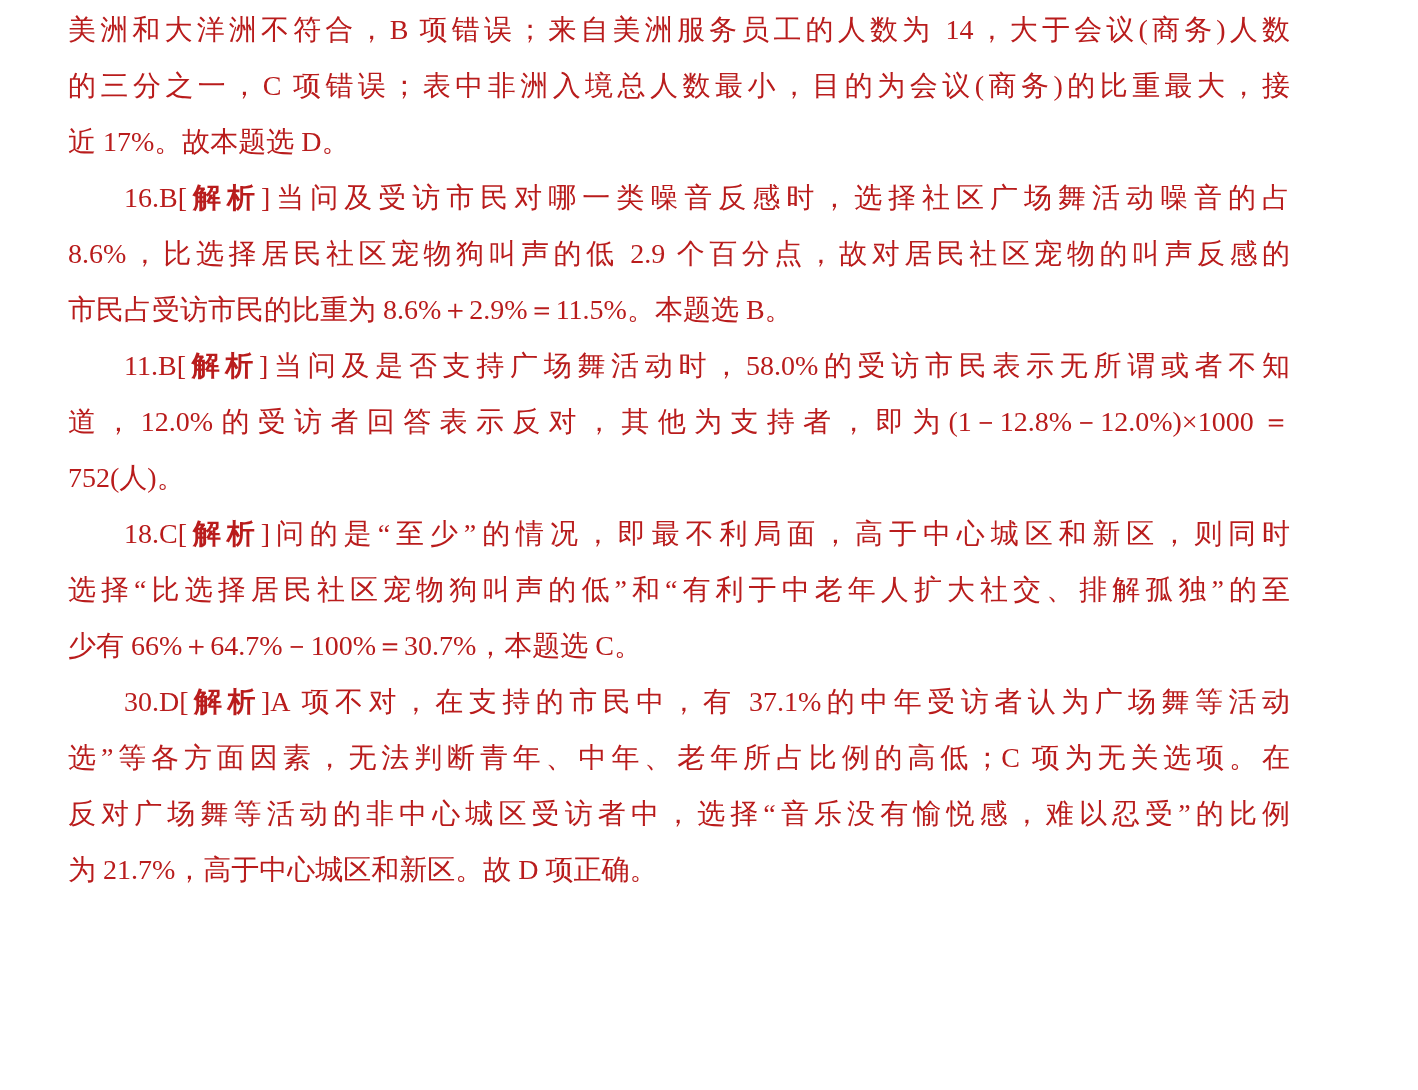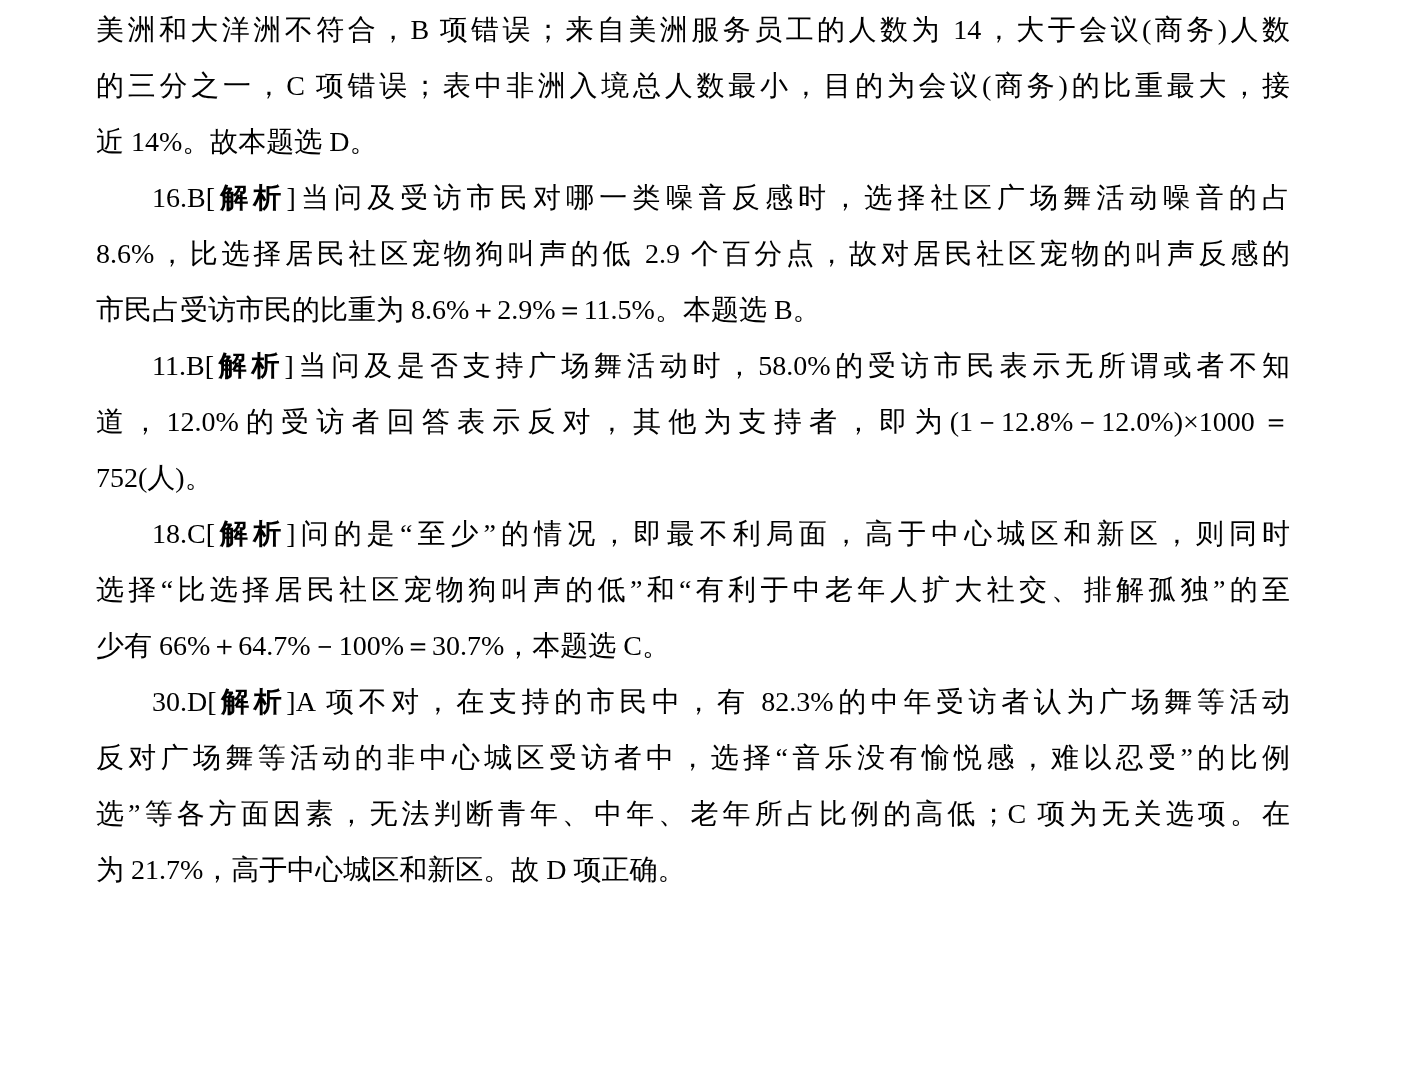--- a/index.html
+++ b/index.html
@@ -9,25 +9,25 @@
   }
   body {
     width: 1418px;
     height: 1090px;
     overflow: hidden;
   }
   .page {
     box-sizing: border-box;
     width: 1418px;
     height: 1090px;
-    padding: 2px 128px 0 96px;
+    padding: 2px 128px 0 68px;
     background: #ffffff;
     font-family: "Liberation Serif", "DejaVu Serif", serif;
     font-size: 28px;
-    color: #000000;
+    color: #b91c1c;
   }
   .paragraph {
     margin: 0;
     padding: 0;
   }
   .line {
     height: 56px;
     line-height: 56px;
     text-align: left;
   }
@@ -48,36 +48,36 @@
     margin-top: 36px;
   }
 </style>
 </head>
 <body>
 
 <div class="page" id="doc">
     <div class="paragraph">
       <div class="line justify"><span class="seg">美洲和大洋洲不符合，B 项错误；来自美洲服务员工的人数为 14，大于会议(商务)人数</span></div>
       <div class="line justify"><span class="seg">的三分之一，C 项错误；表中非洲入境总人数最小，目的为会议(商务)的比重最大，接</span></div>
-      <div class="line"><span class="seg">近 14%。故本题选 D。</span></div>
+      <div class="line"><span class="seg">近 17%。故本题选 D。</span></div>
     </div>
     <div class="paragraph">
       <div class="line justify indent"><span class="seg">16.B[</span><span class="seg bold">解析</span><span class="seg">]当问及受访市民对哪一类噪音反感时，选择社区广场舞活动噪音的占</span></div>
       <div class="line justify"><span class="seg">8.6%，比选择居民社区宠物狗叫声的低 2.9 个百分点，故对居民社区宠物的叫声反感的</span></div>
       <div class="line"><span class="seg">市民占受访市民的比重为 8.6%＋2.9%＝11.5%。本题选 B。</span></div>
     </div>
     <div class="paragraph">
       <div class="line justify indent"><span class="seg">11.B[</span><span class="seg bold">解析</span><span class="seg">]当问及是否支持广场舞活动时，58.0%的受访市民表示无所谓或者不知</span></div>
       <div class="line justify"><span class="seg">道，12.0%的受访者回答表示反对，其他为支持者，即为(1－12.8%－12.0%)×1000＝</span></div>
       <div class="line"><span class="seg">752(人)。</span></div>
     </div>
     <div class="paragraph">
       <div class="line justify indent"><span class="seg">18.C[</span><span class="seg bold">解析</span><span class="seg">]问的是“至少”的情况，即最不利局面，高于中心城区和新区，则同时</span></div>
       <div class="line justify"><span class="seg">选择“比选择居民社区宠物狗叫声的低”和“有利于中老年人扩大社交、排解孤独”的至</span></div>
       <div class="line"><span class="seg">少有 66%＋64.7%－100%＝30.7%，本题选 C。</span></div>
     </div>
     <div class="paragraph">
-      <div class="line justify indent"><span class="seg">30.D[</span><span class="seg bold">解析</span><span class="seg">]A 项不对，在支持的市民中，有 82.3%的中年受访者认为广场舞等活动</span></div>
+      <div class="line justify indent"><span class="seg">30.D[</span><span class="seg bold">解析</span><span class="seg">]A 项不对，在支持的市民中，有 37.1%的中年受访者认为广场舞等活动</span></div>
+      <div class="line justify"><span class="seg">选”等各方面因素，无法判断青年、中年、老年所占比例的高低；C 项为无关选项。在</span></div>
       <div class="line justify"><span class="seg">反对广场舞等活动的非中心城区受访者中，选择“音乐没有愉悦感，难以忍受”的比例</span></div>
-      <div class="line justify"><span class="seg">选”等各方面因素，无法判断青年、中年、老年所占比例的高低；C 项为无关选项。在</span></div>
       <div class="line"><span class="seg">为 21.7%，高于中心城区和新区。故 D 项正确。</span></div>
     </div>
   </div>
 
 </body></html>

